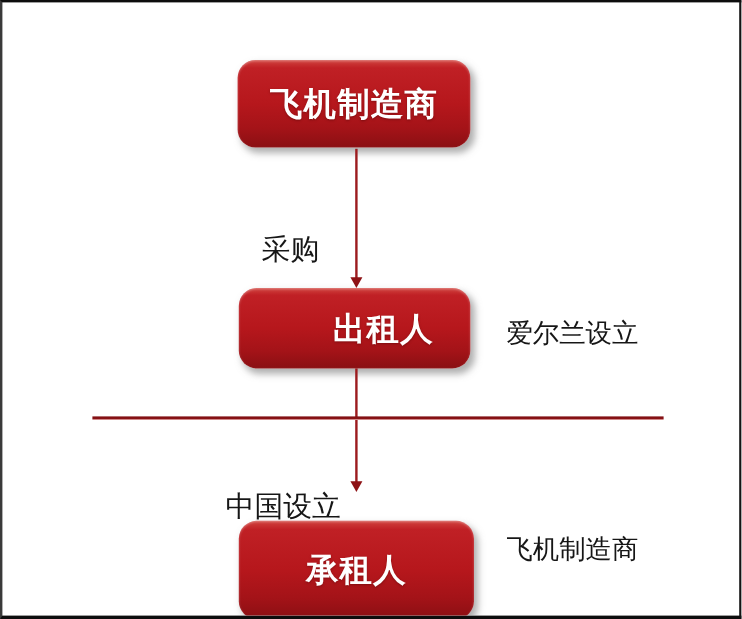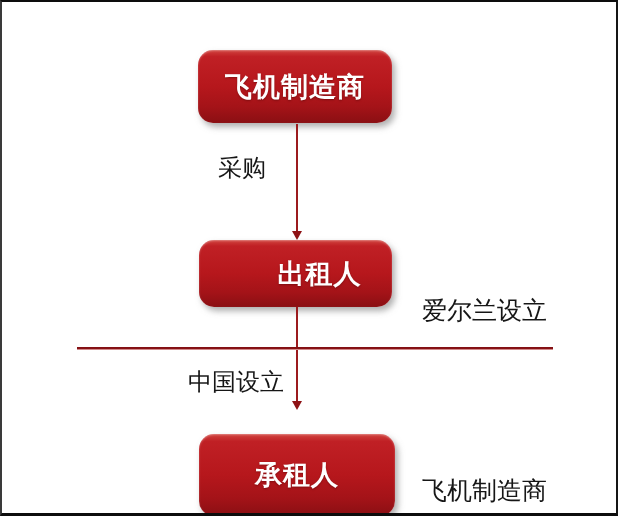--- a/index.html
+++ b/index.html
@@ -66,30 +66,30 @@
     left: 75px; top: 345px;
     width: 476px; height: 3px;
     background: linear-gradient(180deg, #7f1013 0%, #8a1215 65%, #d08a8a 66%, #d08a8a 100%);
   }
 
   .edge-label {
     position: absolute;
     color: #161616;
     font-size: 24px;
     white-space: nowrap;
+    margin-top: 40px;
   }
   .label-procurement { left: 216px; top: 150px; }
   .label-lease       { left: 186px; top: 364px; }
 
   .side-note {
     position: absolute;
     color: #161616;
-    font-size: 25px;
+    font-size: 22px;
     white-space: nowrap;
-    margin-top: 31px;
   }
   .note-ireland { left: 420px; top: 261px; }
   .note-china   { left: 420px; top: 441px; }
 </style>
 </head>
 <body>
 
 <div class="canvas">
 
   <div class="node node-manufacturer">

